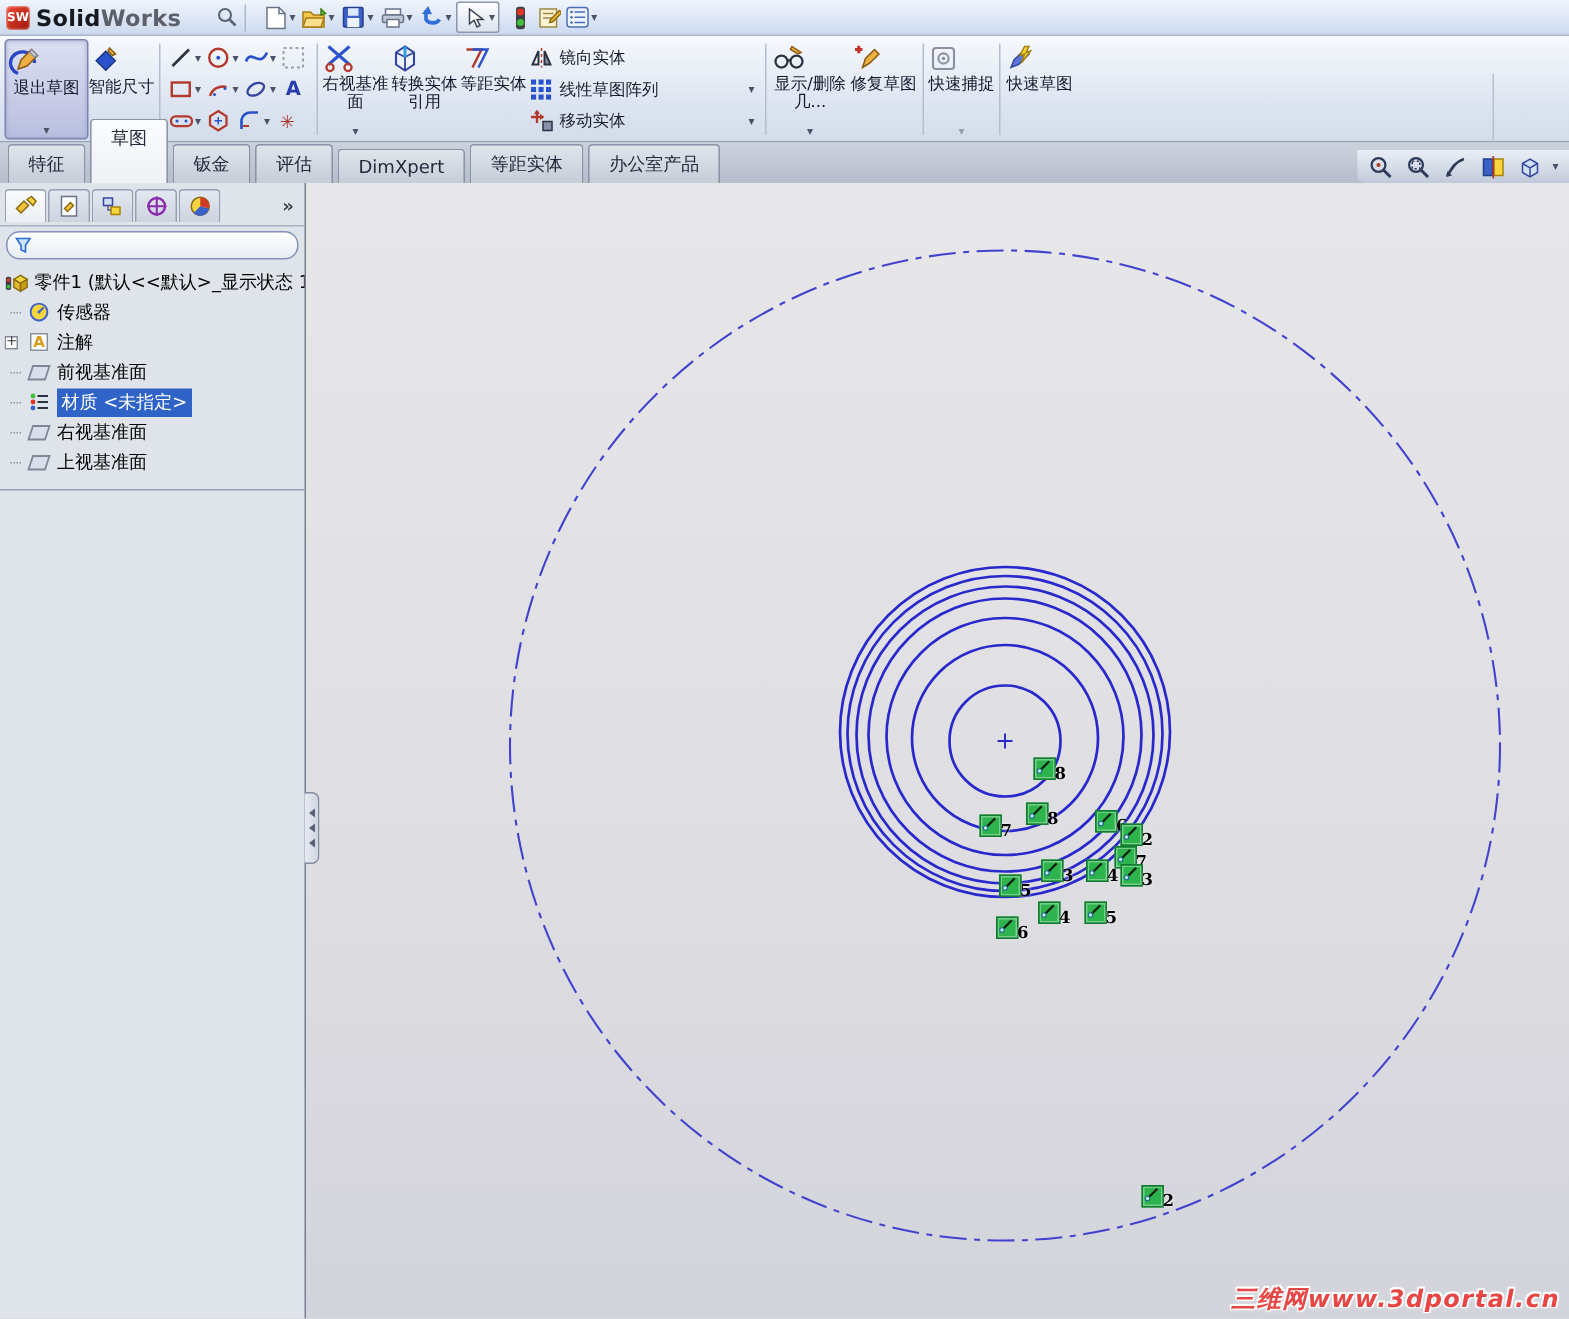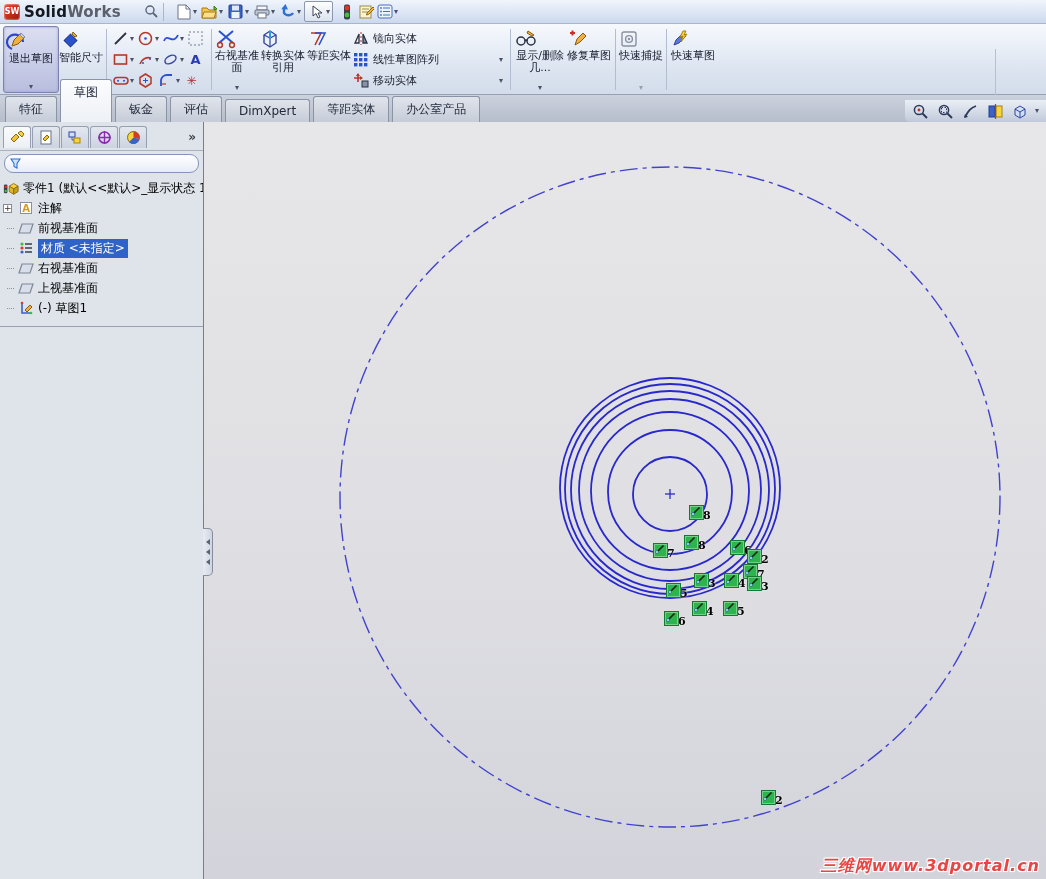--- a/index.html
+++ b/index.html
@@ -563,20 +563,31 @@
             <circle cx="3" cy="6.5" r="1.4" fill="#e53426"></circle>
             <circle cx="3" cy="11.5" r="1.4" fill="#3fbf3a"></circle>
             <path d="M7 6 l5-3 5 3 -5 3z" fill="#f6d53e" stroke="#8a6a10"></path>
             <path d="M7 6 l5 3v6l-5-3z" fill="#e0b62c" stroke="#8a6a10"></path>
             <path d="M12 9 l5-3v6l-5 3z" fill="#c99d18" stroke="#8a6a10"></path>
           </svg>
       </span>
       <span class="tlabel">零件1 (默认&lt;&lt;默认&gt;_显示状态 1</span>
     </div>
     <div class="trow child">
+      <span class="stub"></span>
+      <span class="ticon">
+        <svg width="14" height="14" viewBox="0 0 14 14">
+            <circle cx="7" cy="7" r="5.6" fill="#f6d53e" stroke="#3a62c8" stroke-width="1.3"></circle>
+            <path d="M7 7 L10 4" stroke="#3a62c8" stroke-width="1.4"></path>
+            <circle cx="7" cy="7" r="1" fill="#3a62c8"></circle>
+          </svg>
+      </span>
+      <span class="tlabel">传感器</span>
+    </div>
+    <div class="trow child">
       <span class="exp">+</span>
       <span class="ticon">
         <svg width="14" height="14" viewBox="0 0 14 14">
             <rect x="1.5" y="1.5" width="11" height="11" fill="#fff" stroke="#8a90a0"></rect>
             <text x="7" y="10.5" text-anchor="middle" font-size="10" font-weight="bold" fill="#d89c1a" font-family="DejaVu Sans">A</text>
           </svg>
       </span>
       <span class="tlabel">注解</span>
     </div>
     <div class="trow child">
@@ -612,32 +623,20 @@
       <span class="tlabel">右视基准面</span>
     </div>
     <div class="trow child">
       <span class="stub"></span>
       <span class="ticon">
         <svg width="16" height="13" viewBox="0 0 16 13">
             <path d="M4 2 L15 2 L12 11 L1 11 z" fill="rgba(205,215,235,.35)" stroke="#7f8796" stroke-width="1.2"></path>
           </svg>
       </span>
       <span class="tlabel">上视基准面</span>
-    </div>
-    <div class="trow child">
-      <span class="stub"></span>
-      <span class="ticon">
-        <svg width="15" height="14" viewBox="0 0 15 14">
-            <path d="M3 2 V12 H12" fill="none" stroke="#3a62c8" stroke-width="1.6"></path>
-            <circle cx="3" cy="2" r="1.3" fill="#e53426"></circle>
-            <circle cx="12" cy="12" r="1.3" fill="#3fbf3a"></circle>
-            <path d="M6 9 l5-5 2 2 -5 5z" fill="#eeb042" stroke="#8a5a10"></path>
-          </svg>
-      </span>
-      <span class="tlabel">(-) 草图1</span>
     </div>
   </div>
 </div>
 
 <div class="splitter-handle">
   <span class="tri-left"></span>
   <span class="tri-left"></span>
   <span class="tri-left"></span>
 </div>
 

